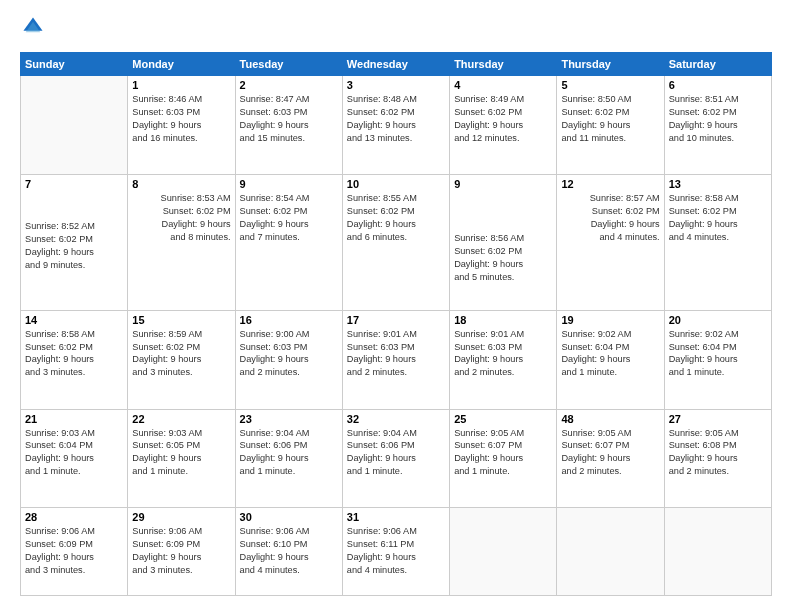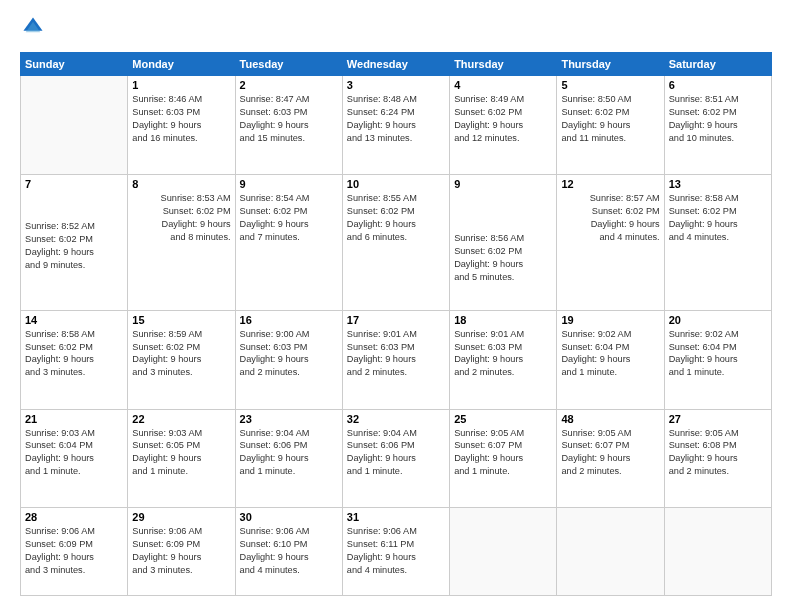--- a/index.html
+++ b/index.html
@@ -135,21 +135,21 @@
           <td>
             <span class="day-num">2</span>
             <div class="day-info" style="white-space: pre-line;">Sunrise: 8:47 AM
 Sunset: 6:03 PM
 Daylight: 9 hours
 and 15 minutes.</div>
           </td>
           <td>
             <span class="day-num">3</span>
             <div class="day-info" style="white-space: pre-line;">Sunrise: 8:48 AM
-Sunset: 6:24 PM
+Sunset: 6:02 PM
 Daylight: 9 hours
 and 13 minutes.</div>
           </td>
           <td>
             <span class="day-num">4</span>
             <div class="day-info" style="white-space: pre-line;">Sunrise: 8:49 AM
 Sunset: 6:02 PM
 Daylight: 9 hours
 and 12 minutes.</div>
           </td>

